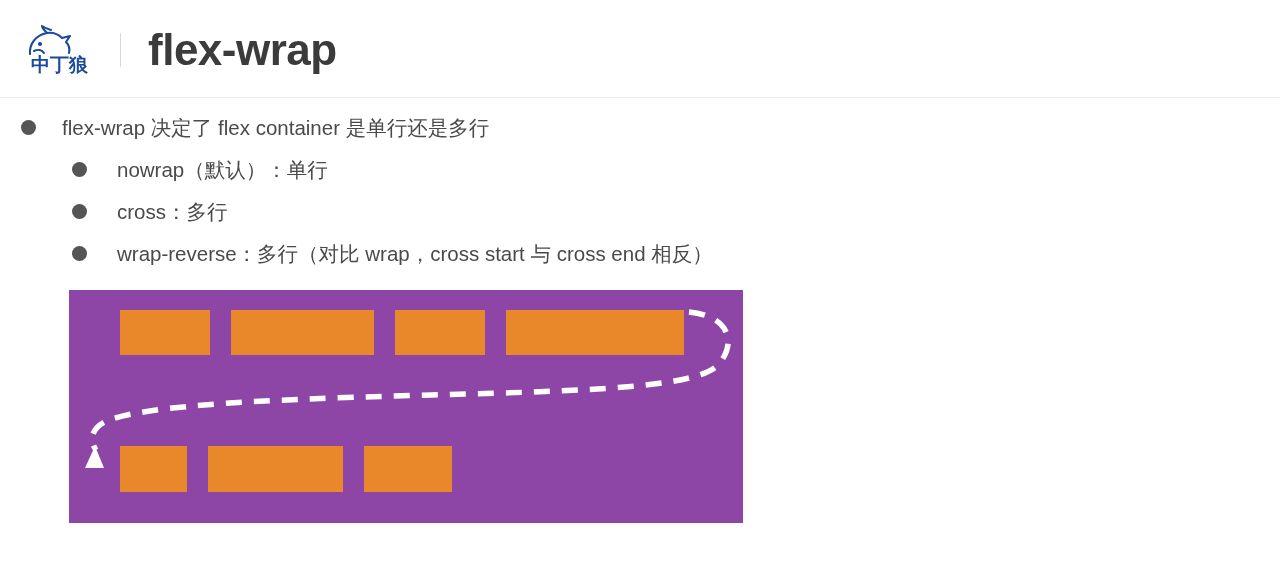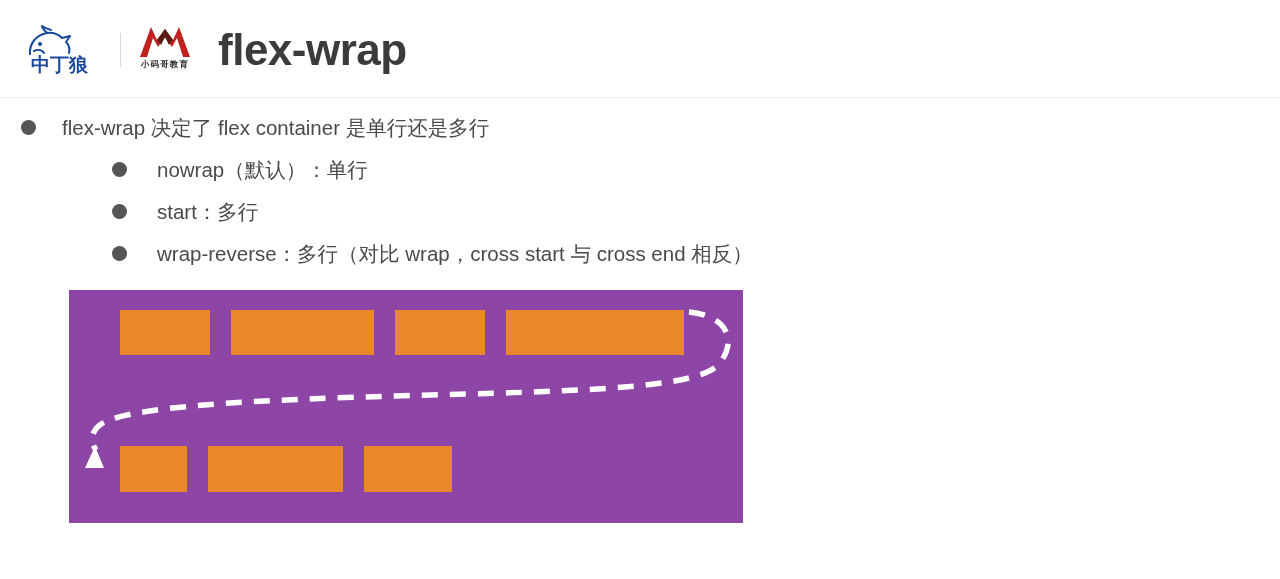--- a/index.html
+++ b/index.html
@@ -94,21 +94,21 @@
     left: 0;
     top: 112px;
     width: 1096px;
   }
   .bullet-row {
     display: flex;
     align-items: flex-start;
     height: 42px;
   }
   .bullet-row.level-1 { padding-left: 21px; }
-  .bullet-row.level-2 { padding-left: 100px; margin-left: 12px; }
+  .bullet-row.level-2 { padding-left: 72px; }
 
   .dot {
     width: 15px;
     height: 15px;
     border-radius: 50%;
     background: #555555;
     flex: none;
     margin-top: 8px;
   }
   .bullet-text {
@@ -171,45 +171,38 @@
         </g>
         <circle cx="20" cy="20" r="2.1" fill="#1b4a9c"></circle>
         <g fill="#1b4a9c" font-family="DejaVu Sans, sans-serif" font-size="19" font-weight="bold">
           <text x="11" y="47">中丁狼</text>
         </g>
       </svg>
     </div>
 
     <div class="logo-sep"></div>
 
-    <div class="logo-m">
-      <svg class="logo-m-mark" viewBox="0 0 56 34" aria-hidden="true">
-        <path d="M3 33 L14 3 L20 16 L28 5 L36 16 L42 3 L53 33 L46 33 L40 14 L35 23 L28 13 L21 23 L16 14 L10 33 Z" fill="#c0211f"></path>
-        <path d="M20 16 L28 5 L36 16 L32 21 L28 13 L24 21 Z" fill="#5a1a16"></path>
-      </svg>
-      <div class="logo-m-text">小码哥教育</div>
-    </div>
 
     <div class="page-title">flex-wrap</div>
   </div>
 </div>
 <div class="header-rule"></div>
 
 <div class="bullets">
     <div class="bullet-row level-1">
       <span class="dot"></span>
       <span class="bullet-text">flex-wrap 决定了 flex container 是单行还是多行</span>
     </div>
     <div class="bullet-row level-2">
       <span class="dot"></span>
       <span class="bullet-text">nowrap（默认）：单行</span>
     </div>
     <div class="bullet-row level-2">
       <span class="dot"></span>
-      <span class="bullet-text">start：多行</span>
+      <span class="bullet-text">cross：多行</span>
     </div>
     <div class="bullet-row level-2">
       <span class="dot"></span>
       <span class="bullet-text">wrap-reverse：多行（对比 wrap，cross start 与 cross end 相反）</span>
     </div>
   </div>
 
 <div class="diagram">
 
   <div class="flex-row row-1">

